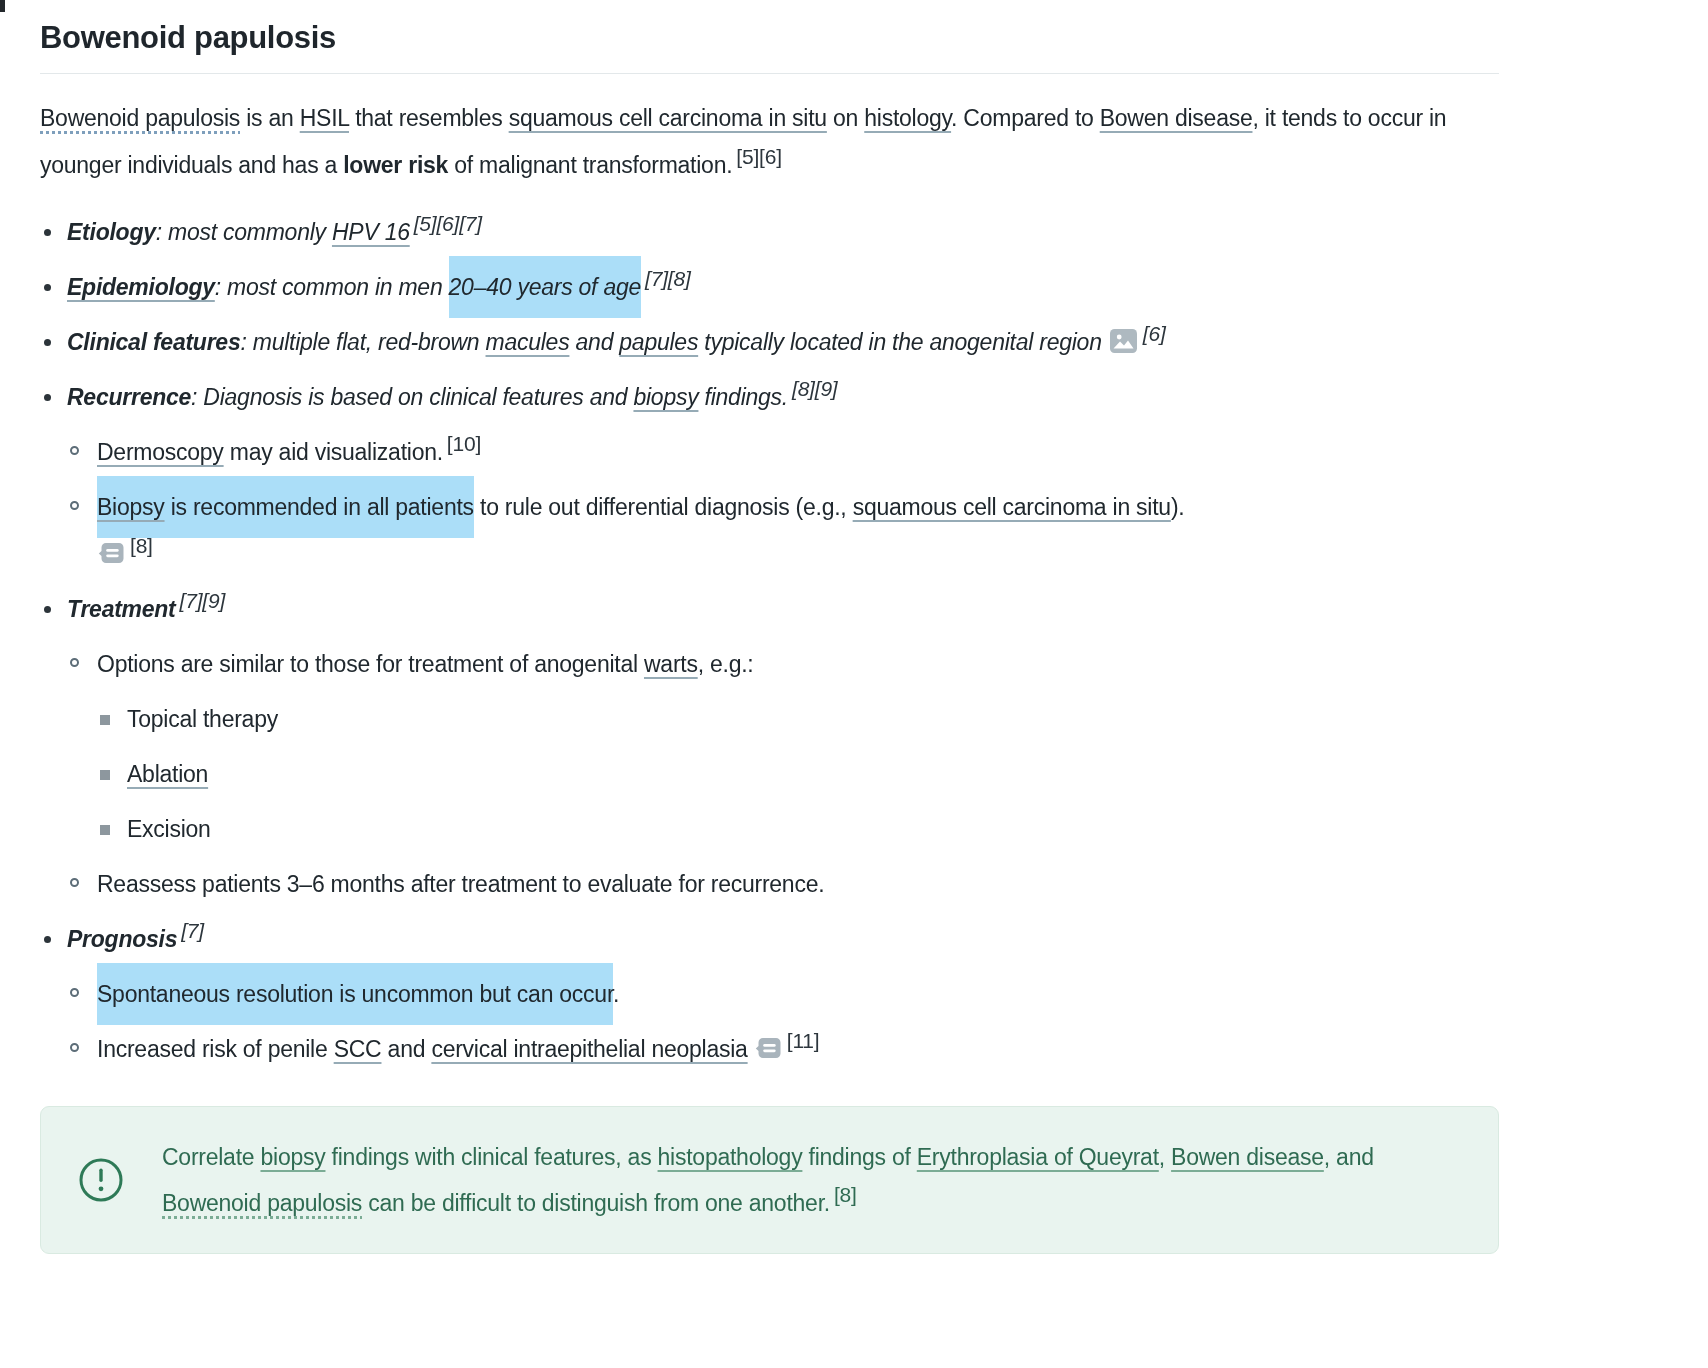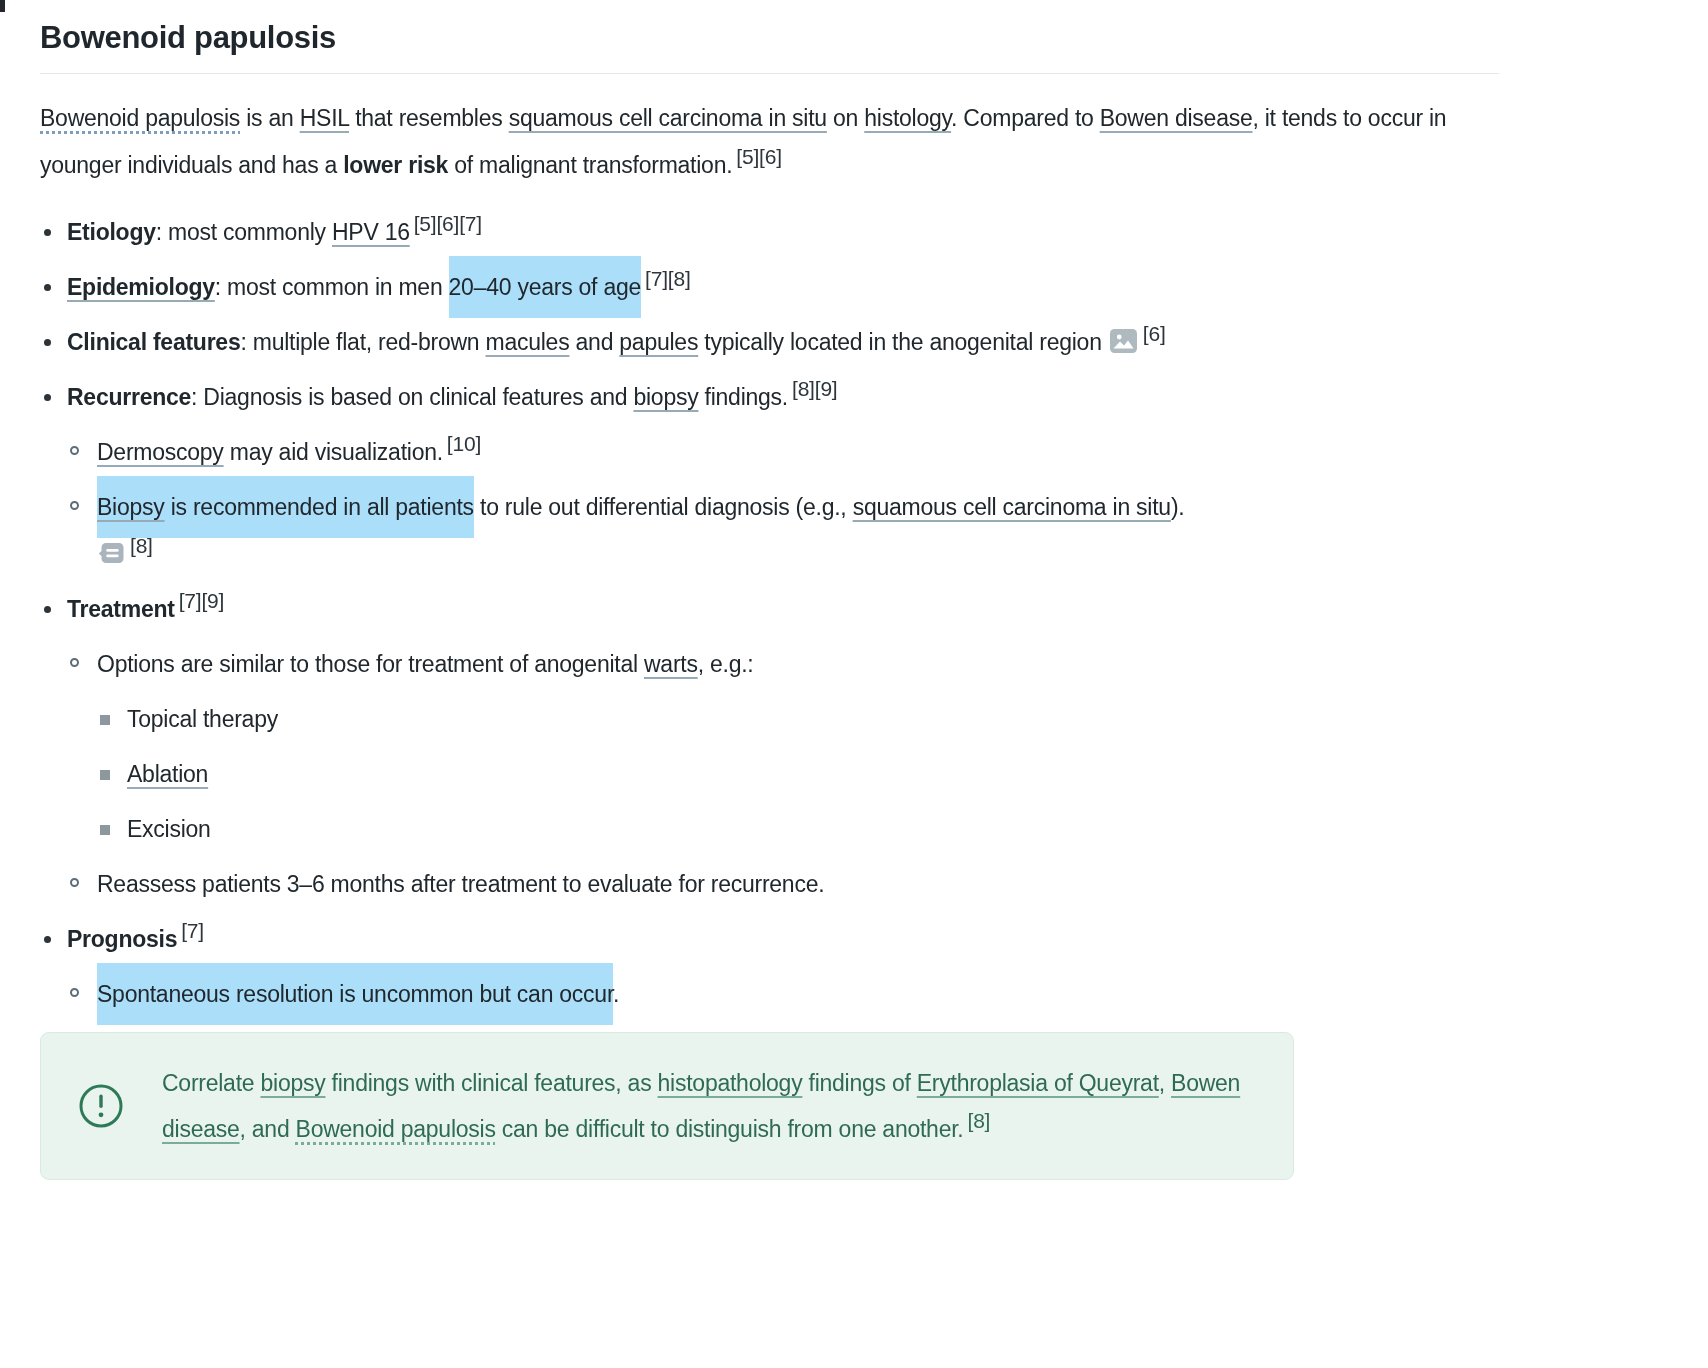--- a/index.html
+++ b/index.html
@@ -19,21 +19,21 @@
   hr.divider {
     border: none; border-top: 1px solid #e3e8ea; margin: 17px 0 0 0;
   }
   .para {
     margin: 21px 0 20px 0;
     font-size: 23px; line-height: 47px;
   }
   .li {
     position: relative; font-size: 23px; line-height: 47px; margin: 0 0 8px 0;
   }
-  .li1 { padding-left: 27px; }
+  .li1 { padding-left: 27px; font-style: italic; }
   .li2 { padding-left: 57px; }
   .li3 { padding-left: 87px; }
   .marker { position: absolute; display: block; }
   .marker.li1 { left: 4px; top: 20px; width: 7px; height: 7px; border-radius: 50%; background: #2c343a; padding: 0; }
   .marker.li2 { left: 30px; top: 17px; width: 9px; height: 9px; border: 2px solid #5d6d78; border-radius: 50%; background: transparent; padding: 0; }
   .marker.li3 { left: 60px; top: 19px; width: 10px; height: 10px; background: #8d979e; padding: 0; }
   .seg.bold, .seg.boldlink { font-weight: 700; }
   .seg.link, .seg.boldlink, .seg.hllink {
     text-decoration: underline; text-decoration-color: #96abb6;
     text-decoration-thickness: 2px; text-underline-offset: 5px;
@@ -44,21 +44,21 @@
     text-decoration-thickness: 2.5px; text-underline-offset: 5px;
     cursor: pointer;
   }
   .seg.hl, .seg.hllink { background: #abdef8; padding: 18px 0; }
   .seg.sup {
     font-size: 21px; vertical-align: 9px; margin-left: 4px; color: #2d363d;
     letter-spacing: -0.2px; cursor: pointer; line-height: 0;
   }
   .inline-icon { display: inline-block; vertical-align: -4px; margin: 0 1px; cursor: pointer; line-height: 0; }
   .callout {
-    margin-top: 14px; width: 1254px; min-height: 146px;
+    margin-top: 33px; width: 1459px; min-height: 146px;
     background: #e9f4ef; border: 1px solid #d9eae1; border-radius: 9px;
     display: flex; align-items: center; padding: 27px 40px 27px 36px;
   }
   .callout-icon { flex: 0 0 auto; margin-right: 37px; line-height: 0; }
   .callout-text {
     margin: 0; font-size: 23px; line-height: 46px; color: #2f6b52;
   }
   .callout-text .seg.link { text-decoration-color: #7bac95; }
   .callout-text .seg.dotted { text-decoration-color: #7bac95; }
   .callout-text .seg.sup { color: #2f6b52; }
@@ -89,20 +89,25 @@
             <rect x="8.2" y="13.4" width="12.5" height="2.8" rx="1.4" fill="#ffffff"></rect>
           </svg></span><span class="seg sup">[8]</span></div>
       <div class="li li1"><span class="marker li1"></span><span class="seg bold">Treatment</span><span class="seg sup">[7][9]</span></div>
       <div class="li li2"><span class="marker li2"></span><span class="seg text">Options are similar to those for treatment of anogenital </span><span class="seg link">warts</span><span class="seg text">, e.g.:</span></div>
       <div class="li li3"><span class="marker li3"></span><span class="seg text">Topical therapy</span></div>
       <div class="li li3"><span class="marker li3"></span><span class="seg link">Ablation</span></div>
       <div class="li li3"><span class="marker li3"></span><span class="seg text">Excision</span></div>
       <div class="li li2"><span class="marker li2"></span><span class="seg text">Reassess patients 3–6 months after treatment to evaluate for recurrence.</span></div>
       <div class="li li1"><span class="marker li1"></span><span class="seg bold">Prognosis</span><span class="seg sup">[7]</span></div>
       <div class="li li2"><span class="marker li2"></span><span class="seg hl">Spontaneous resolution is uncommon but can occur</span><span class="seg text">.</span></div>
+      <div class="li li2"><span class="marker li2"></span><span class="seg text">Increased risk of penile </span><span class="seg link">SCC</span><span class="seg text"> and </span><span class="seg link">cervical intraepithelial neoplasia</span><span class="seg text"> </span><span class="inline-icon"><svg width="27" height="25" viewBox="0 0 27 25">
+            <path d="M8 2 h13 a4.5 4.5 0 0 1 4.5 4.5 v11 a4.5 4.5 0 0 1 -4.5 4.5 H8 a4.5 4.5 0 0 1 -4.5 -4.5 v-2.6 L0.8 12.5 L3.5 10.1 V6.5 A4.5 4.5 0 0 1 8 2 Z" fill="#a9b4bc"></path>
+            <rect x="8.2" y="8" width="12.5" height="2.8" rx="1.4" fill="#ffffff"></rect>
+            <rect x="8.2" y="13.4" width="12.5" height="2.8" rx="1.4" fill="#ffffff"></rect>
+          </svg></span><span class="seg sup">[11]</span></div>
     </div>
 
   <div class="callout">
     <span class="callout-icon">
       <svg width="48" height="48" viewBox="0 0 48 48">
         <circle cx="24" cy="24" r="20" fill="none" stroke="#2e7a57" stroke-width="3"></circle>
         <rect x="22.3" y="12.5" width="3.4" height="13.5" rx="1.7" fill="#2e7a57"></rect>
         <circle cx="24" cy="32.8" r="2.4" fill="#2e7a57"></circle>
       </svg>
     </span>

